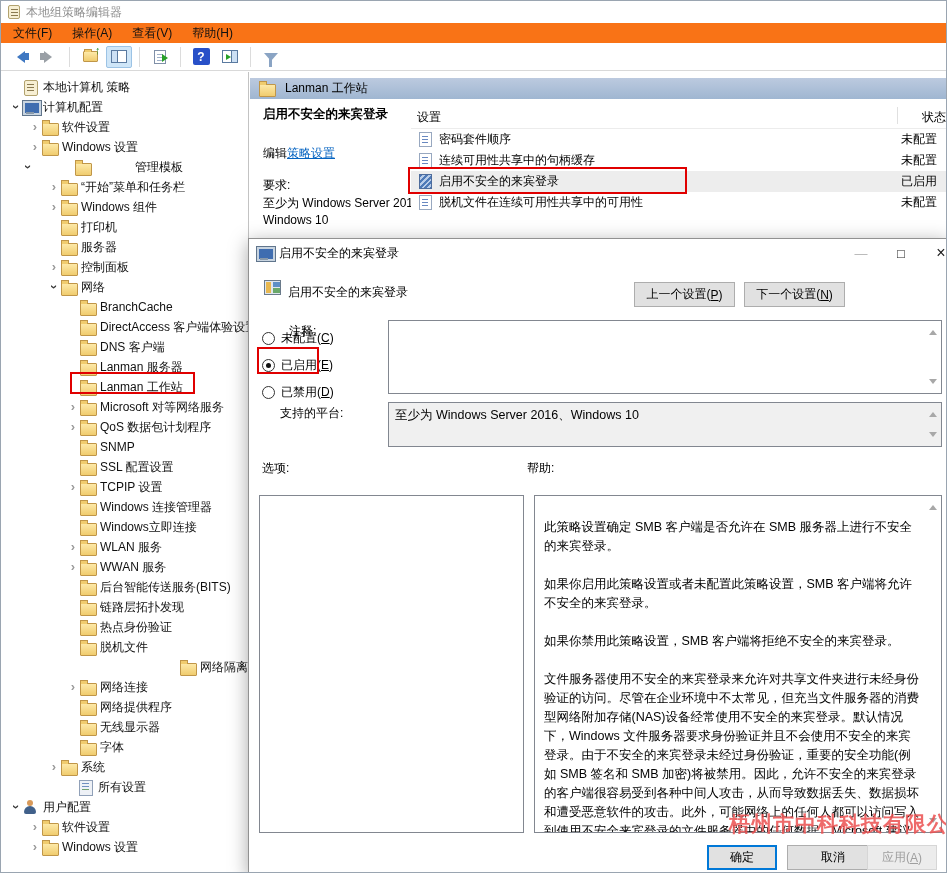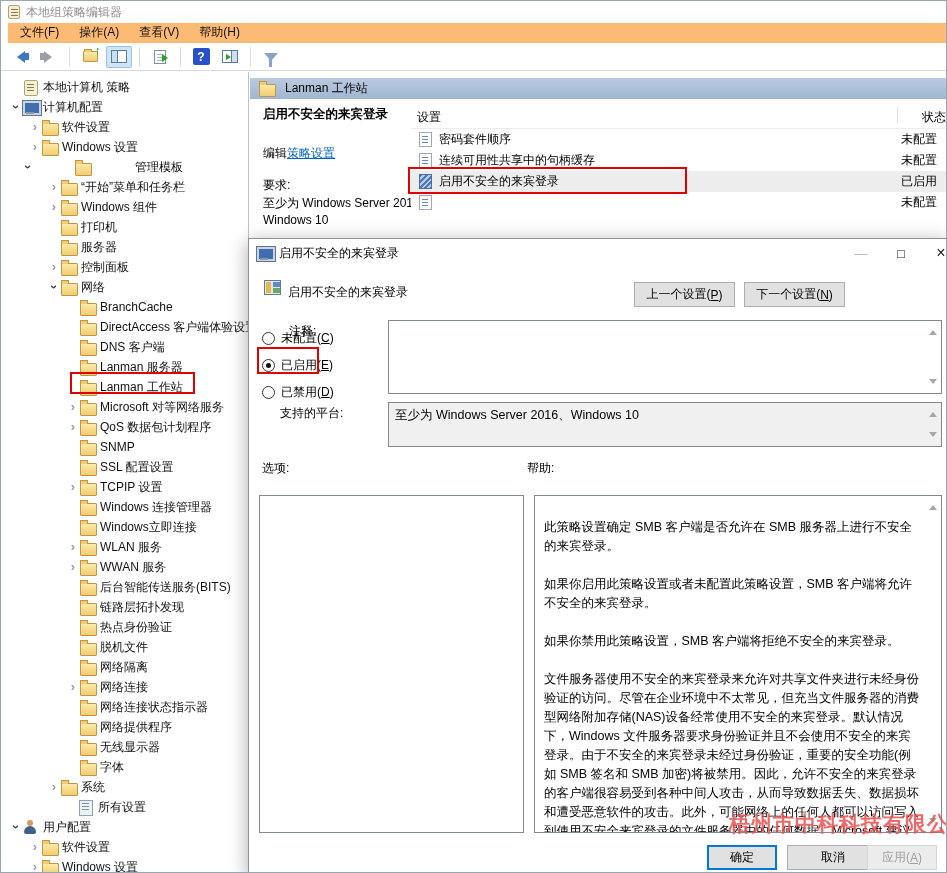--- a/index.html
+++ b/index.html
@@ -4,21 +4,21 @@
 <style>
   * { box-sizing: border-box; margin:0; padding:0; }
   html,body { background:#555; }
   .screen {
     position:relative; width:947px; height:873px; overflow:hidden;
     background:#fff; font-family:"Liberation Sans","DejaVu Sans",sans-serif;
     font-size:12px; color:#000; border:1px solid #9aa5b1;
   }
   
   .titlebar { position:absolute; top:0; left:0; right:0; height:22px; display:flex; align-items:center; gap:6px; padding-left:7px; color:#8f8f8f; background:#fff; }
-  .menubar { position:absolute; top:22px; left:7px; right:0; height:20px; display:flex; align-items:flex-end; padding-left:2px; background:#fdba74; }
+  .menubar { position:absolute; top:22px; left:0; right:0; height:20px; display:flex; align-items:center; padding-left:2px; background:#f97316; }
   .menu-item { padding:2px 10px; color:#111; }
   .toolbar { position:absolute; top:42px; left:0; right:0; height:28px; display:flex; align-items:center; padding-left:6px; gap:3px; background:#fff; border-bottom:1px solid #d9d9d9; }
   .tb-sep { width:1px; height:20px; background:#dcdcdc; margin:0 4px; }
   .tb-btn { width:26px; height:22px; display:flex; align-items:center; justify-content:center; border:1px solid transparent; border-radius:2px; }
   .tb-btn.active { background:#cfe6f8; border:1px solid #9cc3e5; }
   .arrwrap { display:flex; align-items:center; }
   .arr-head-l { width:0; height:0; border:6px solid transparent; border-right:8px solid #3f78c2; }
   .arr-tail-l { width:5px; height:7px; background:#3f78c2; margin-left:-1px; }
   .arr-head-r { width:0; height:0; border:6px solid transparent; border-left:8px solid #9aa0a6; }
   .arr-tail-r { width:5px; height:7px; background:#9aa0a6; margin-right:-1px; }
@@ -352,37 +352,32 @@
           <span class="ticon ic-folder"></span>
           <span class="tlabel">热点身份验证</span>
         </div>
 
         <div class="trow" style="padding-left: 65px;">
           <span class="exp exp-none"></span>
           <span class="ticon ic-folder"></span>
           <span class="tlabel">脱机文件</span>
         </div>
 
-        <div class="trow" style="padding-left: 65px;">
+        <div class="trow" style="padding-left: 65px; justify-content: flex-end;">
           <span class="exp exp-none"></span>
           <span class="ticon ic-folder"></span>
           <span class="tlabel">网络隔离</span>
         </div>
 
         <div class="trow" style="padding-left: 65px;">
           <span class="exp exp-collapsed"></span>
           <span class="ticon ic-folder"></span>
           <span class="tlabel">网络连接</span>
         </div>
 
-        <div class="trow" style="padding-left: 65px;">
-          <span class="exp exp-none"></span>
-          <span class="ticon ic-folder"></span>
-          <span class="tlabel">网络连接状态指示器</span>
-        </div>
 
         <div class="trow" style="padding-left: 65px;">
           <span class="exp exp-none"></span>
           <span class="ticon ic-folder"></span>
           <span class="tlabel">网络提供程序</span>
         </div>
 
         <div class="trow" style="padding-left: 65px;">
           <span class="exp exp-none"></span>
           <span class="ticon ic-folder"></span>
@@ -458,20 +453,21 @@
           </div>
 
           <div class="lrow sel">
             <span class="licon licon-enabled"></span>
             <span class="llabel">启用不安全的来宾登录</span>
             <span class="lstatus">已启用</span>
           </div>
 
           <div class="lrow">
             <span class="licon licon-doc"></span>
+            <span class="llabel">脱机文件在连续可用性共享中的可用性</span>
             <span class="lstatus">未配置</span>
           </div>
 
       </div>
     </div>
   </div>
 
   <div class="dialog">
     <div class="dlg-titlebar">
       <span class="dlg-app-icon ic-computer"></span>

